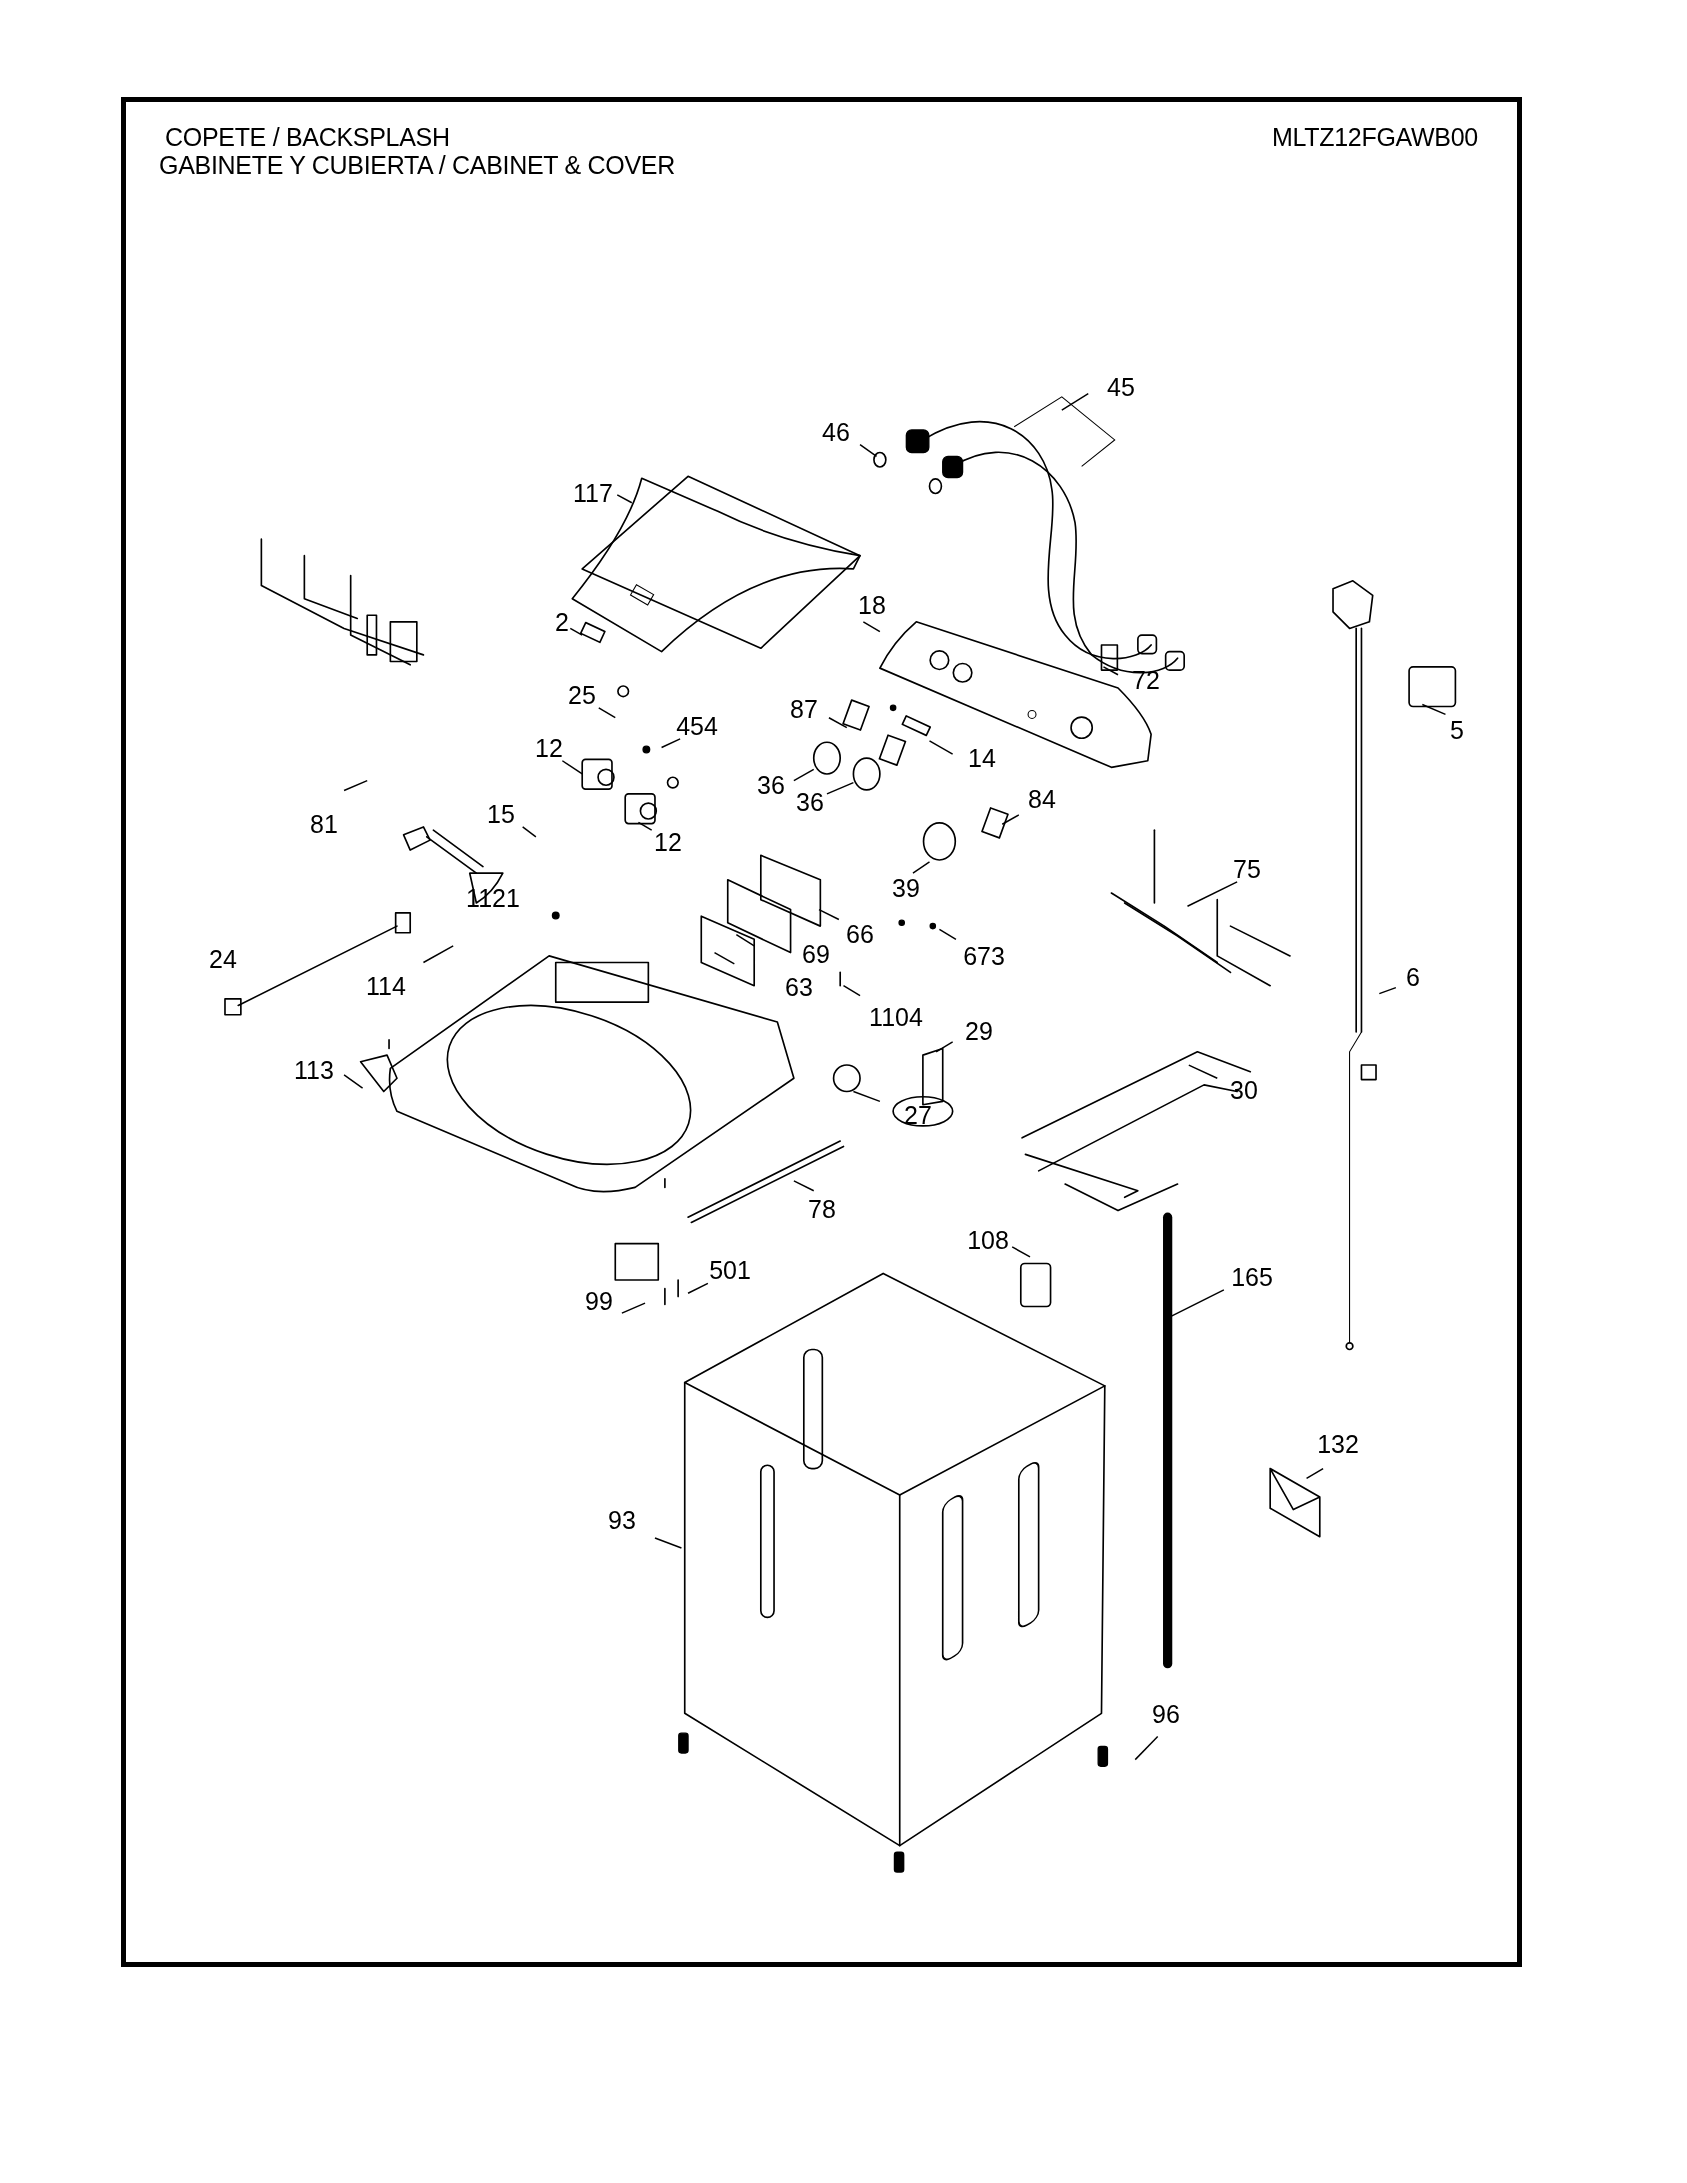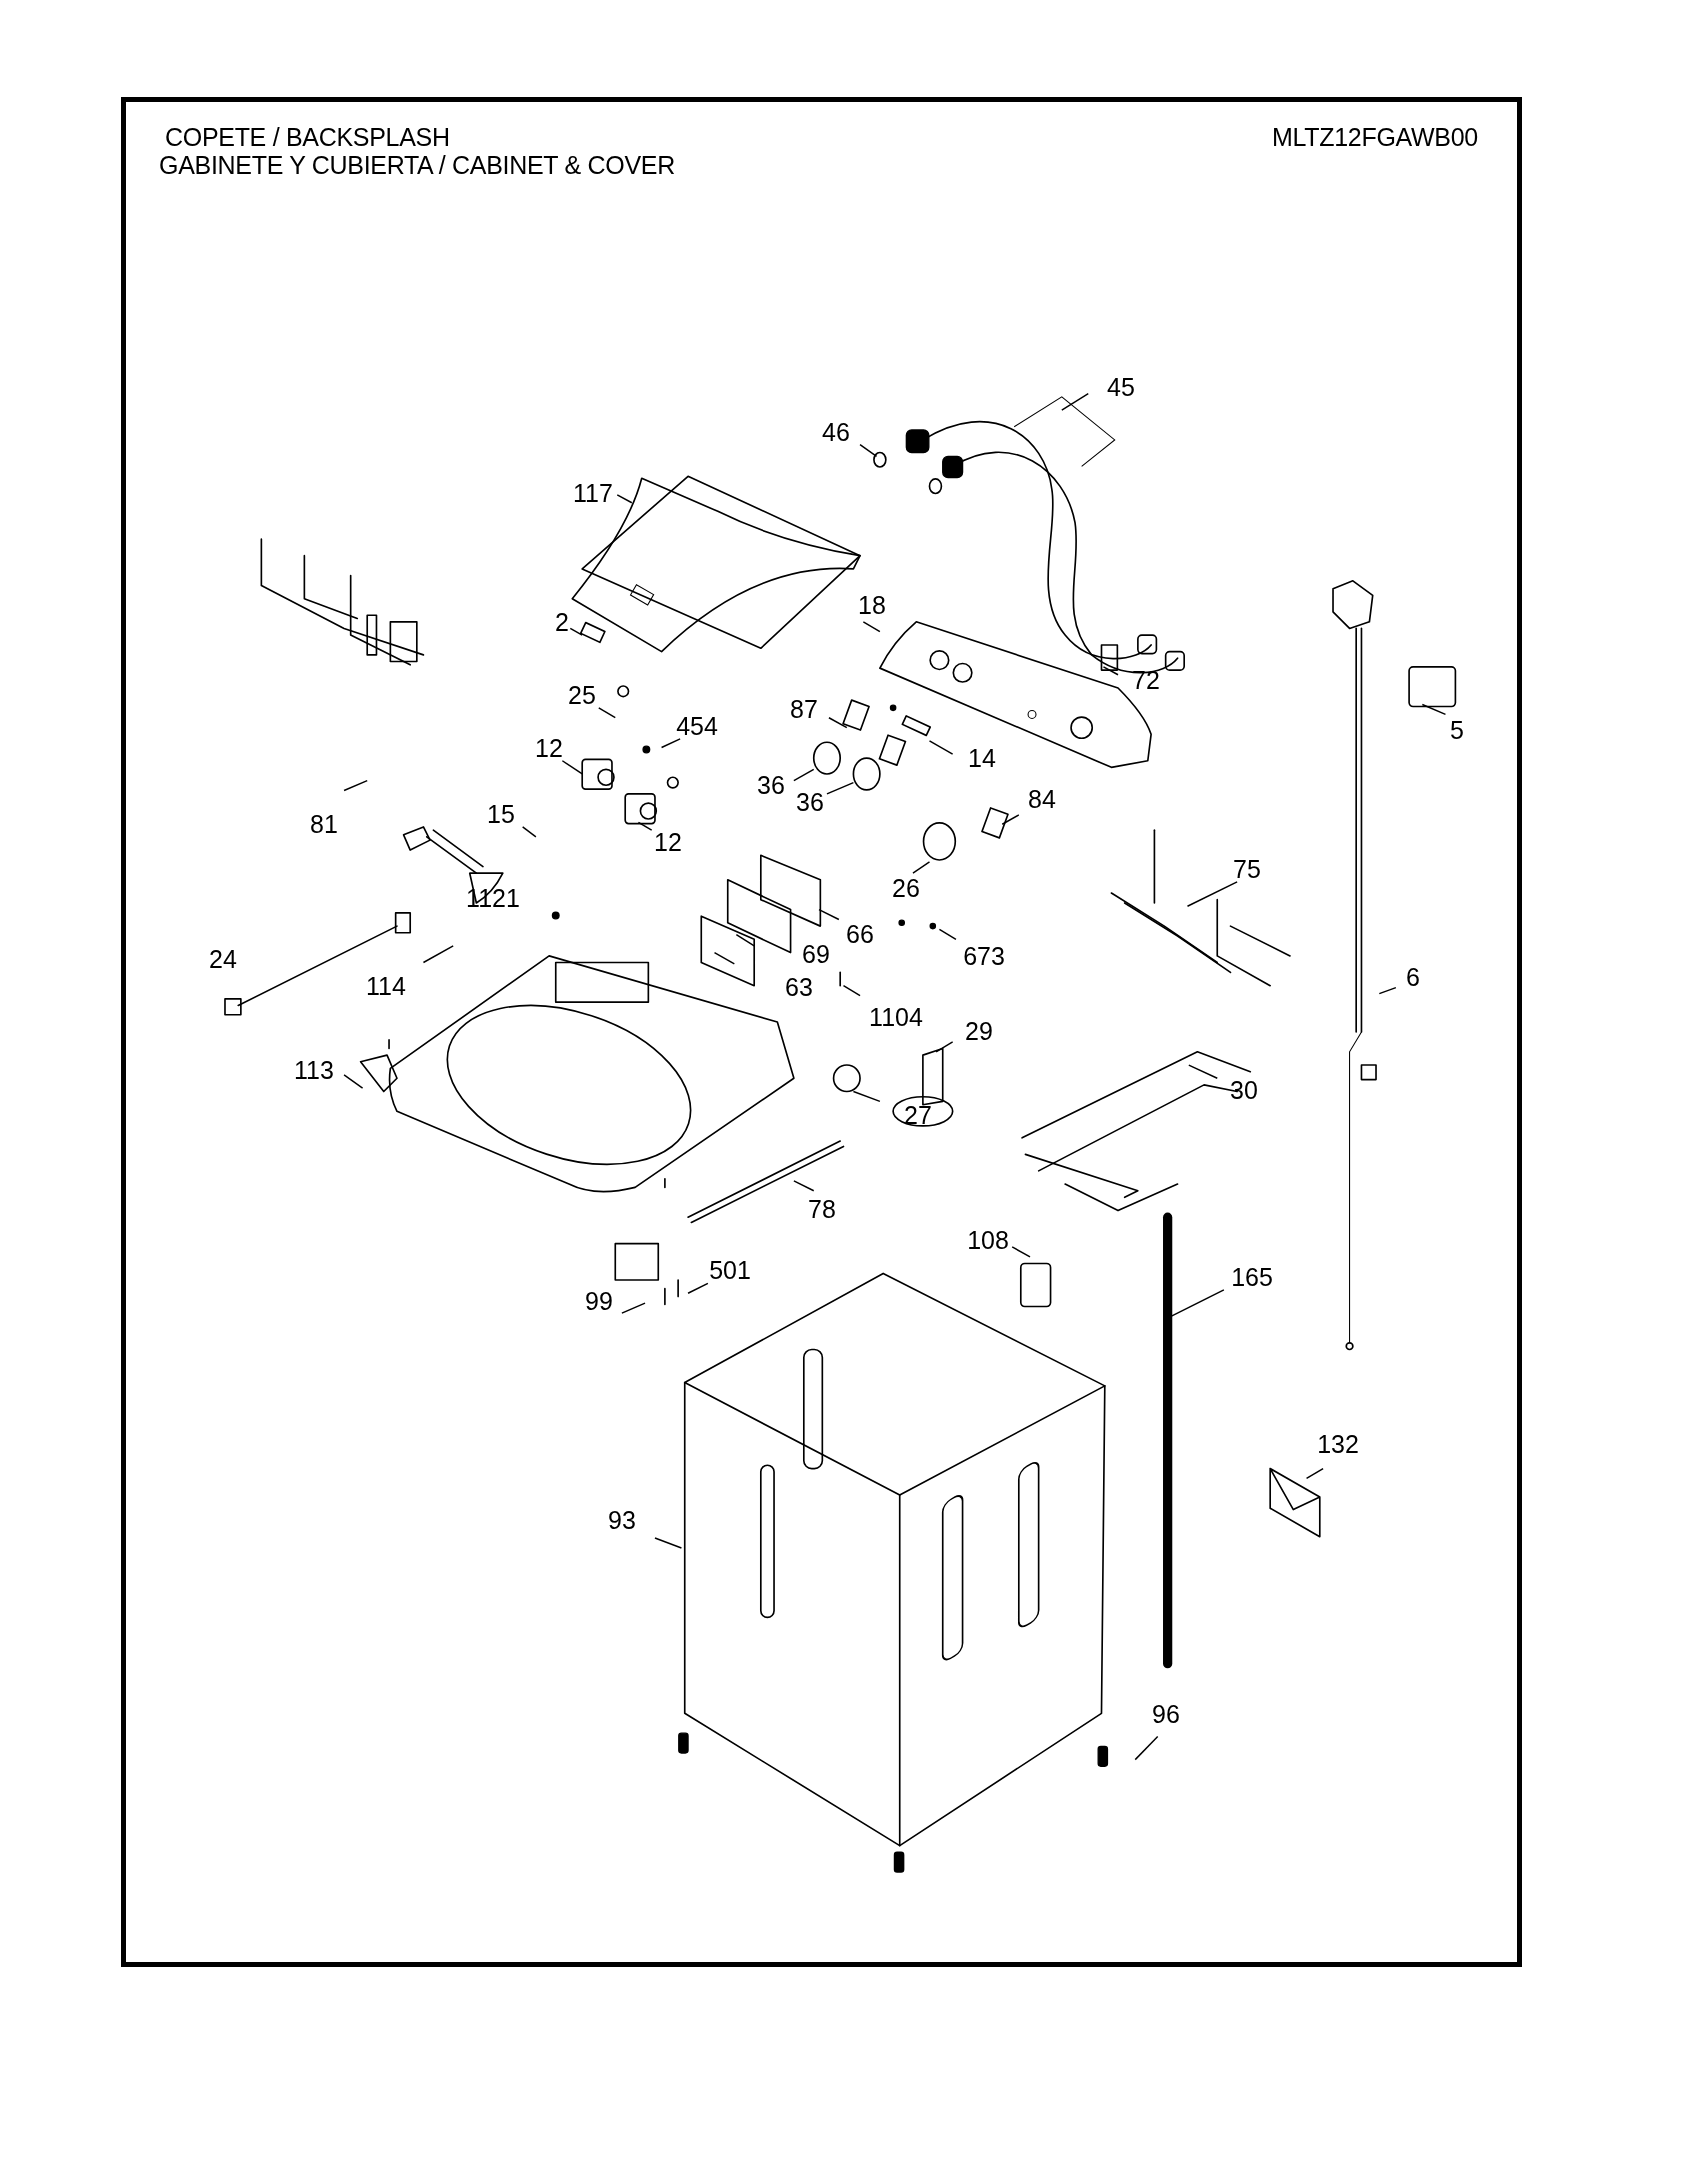--- a/index.html
+++ b/index.html
@@ -234,21 +234,21 @@
 <div class="lbl" style="left:697px; top:726px;">454</div>
 <div class="lbl" style="left:804px; top:709px;">87</div>
 <div class="lbl" style="left:982px; top:758px;">14</div>
 <div class="lbl" style="left:549px; top:748px;">12</div>
 <div class="lbl" style="left:668px; top:842px;">12</div>
 <div class="lbl" style="left:771px; top:785px;">36</div>
 <div class="lbl" style="left:810px; top:802px;">36</div>
 <div class="lbl" style="left:1042px; top:799px;">84</div>
 <div class="lbl" style="left:324px; top:824px;">81</div>
 <div class="lbl" style="left:501px; top:814px;">15</div>
-<div class="lbl" style="left:906px; top:888px;">26</div>
+<div class="lbl" style="left:906px; top:888px;">39</div>
 <div class="lbl" style="left:1247px; top:869px;">75</div>
 <div class="lbl" style="left:1457px; top:730px;">5</div>
 <div class="lbl" style="left:493px; top:898px;">1121</div>
 <div class="lbl" style="left:860px; top:934px;">66</div>
 <div class="lbl" style="left:984px; top:956px;">673</div>
 <div class="lbl" style="left:1413px; top:977px;">6</div>
 <div class="lbl" style="left:223px; top:959px;">24</div>
 <div class="lbl" style="left:816px; top:954px;">69</div>
 <div class="lbl" style="left:386px; top:986px;">114</div>
 <div class="lbl" style="left:799px; top:987px;">63</div>

